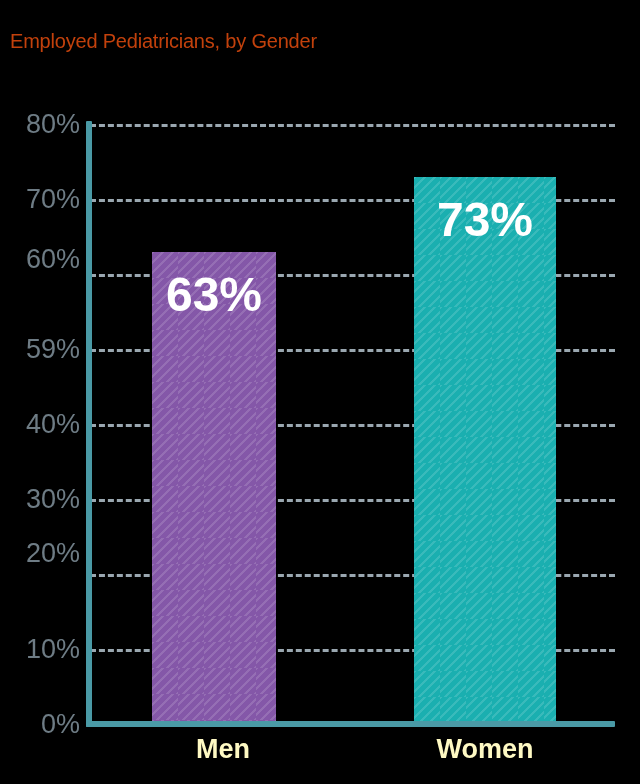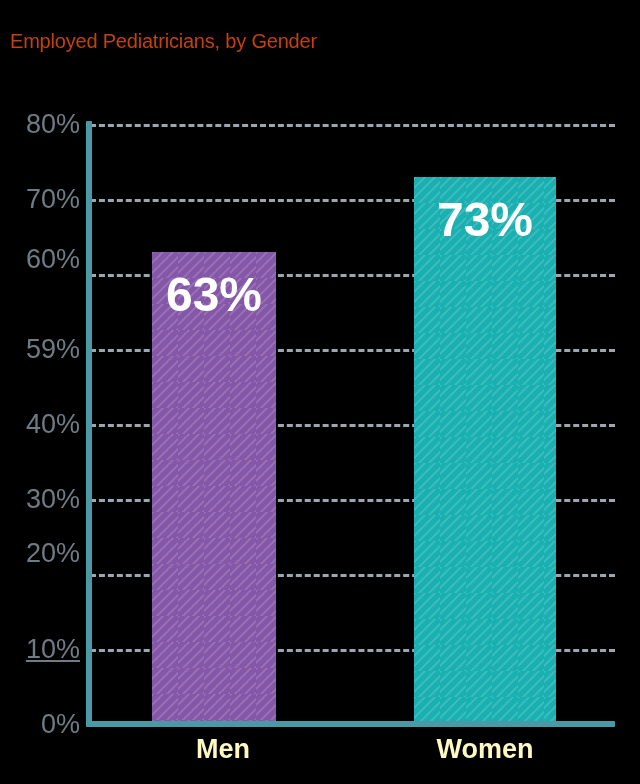--- a/index.html
+++ b/index.html
@@ -179,20 +179,20 @@
   <div id="x-axis-line"></div>
 
   <div id="y-tick-labels">
     <div class="y-tick-label" style="top:111px;">80%</div>
     <div class="y-tick-label" style="top:186px;">70%</div>
     <div class="y-tick-label" style="top:246px;">60%</div>
     <div class="y-tick-label" style="top:336px;">59%</div>
     <div class="y-tick-label" style="top:411px;">40%</div>
     <div class="y-tick-label" style="top:486px;padding-left:32px;">30%</div>
     <div class="y-tick-label" style="top:540px;">20%</div>
-    <div class="y-tick-label" style="top:636px;text-decoration:underline;">10%</div>
+    <div class="y-tick-label" style="top:636px;">10%</div>
     <div class="y-tick-label" style="top:711px;">0%</div>
   </div>
 
   <div class="x-cat-label" style="left:152px; width:142px;">Men</div>
   <div class="x-cat-label" style="left:414px; width:142px;">Women</div>
 
 </div>
 
 </body></html>

